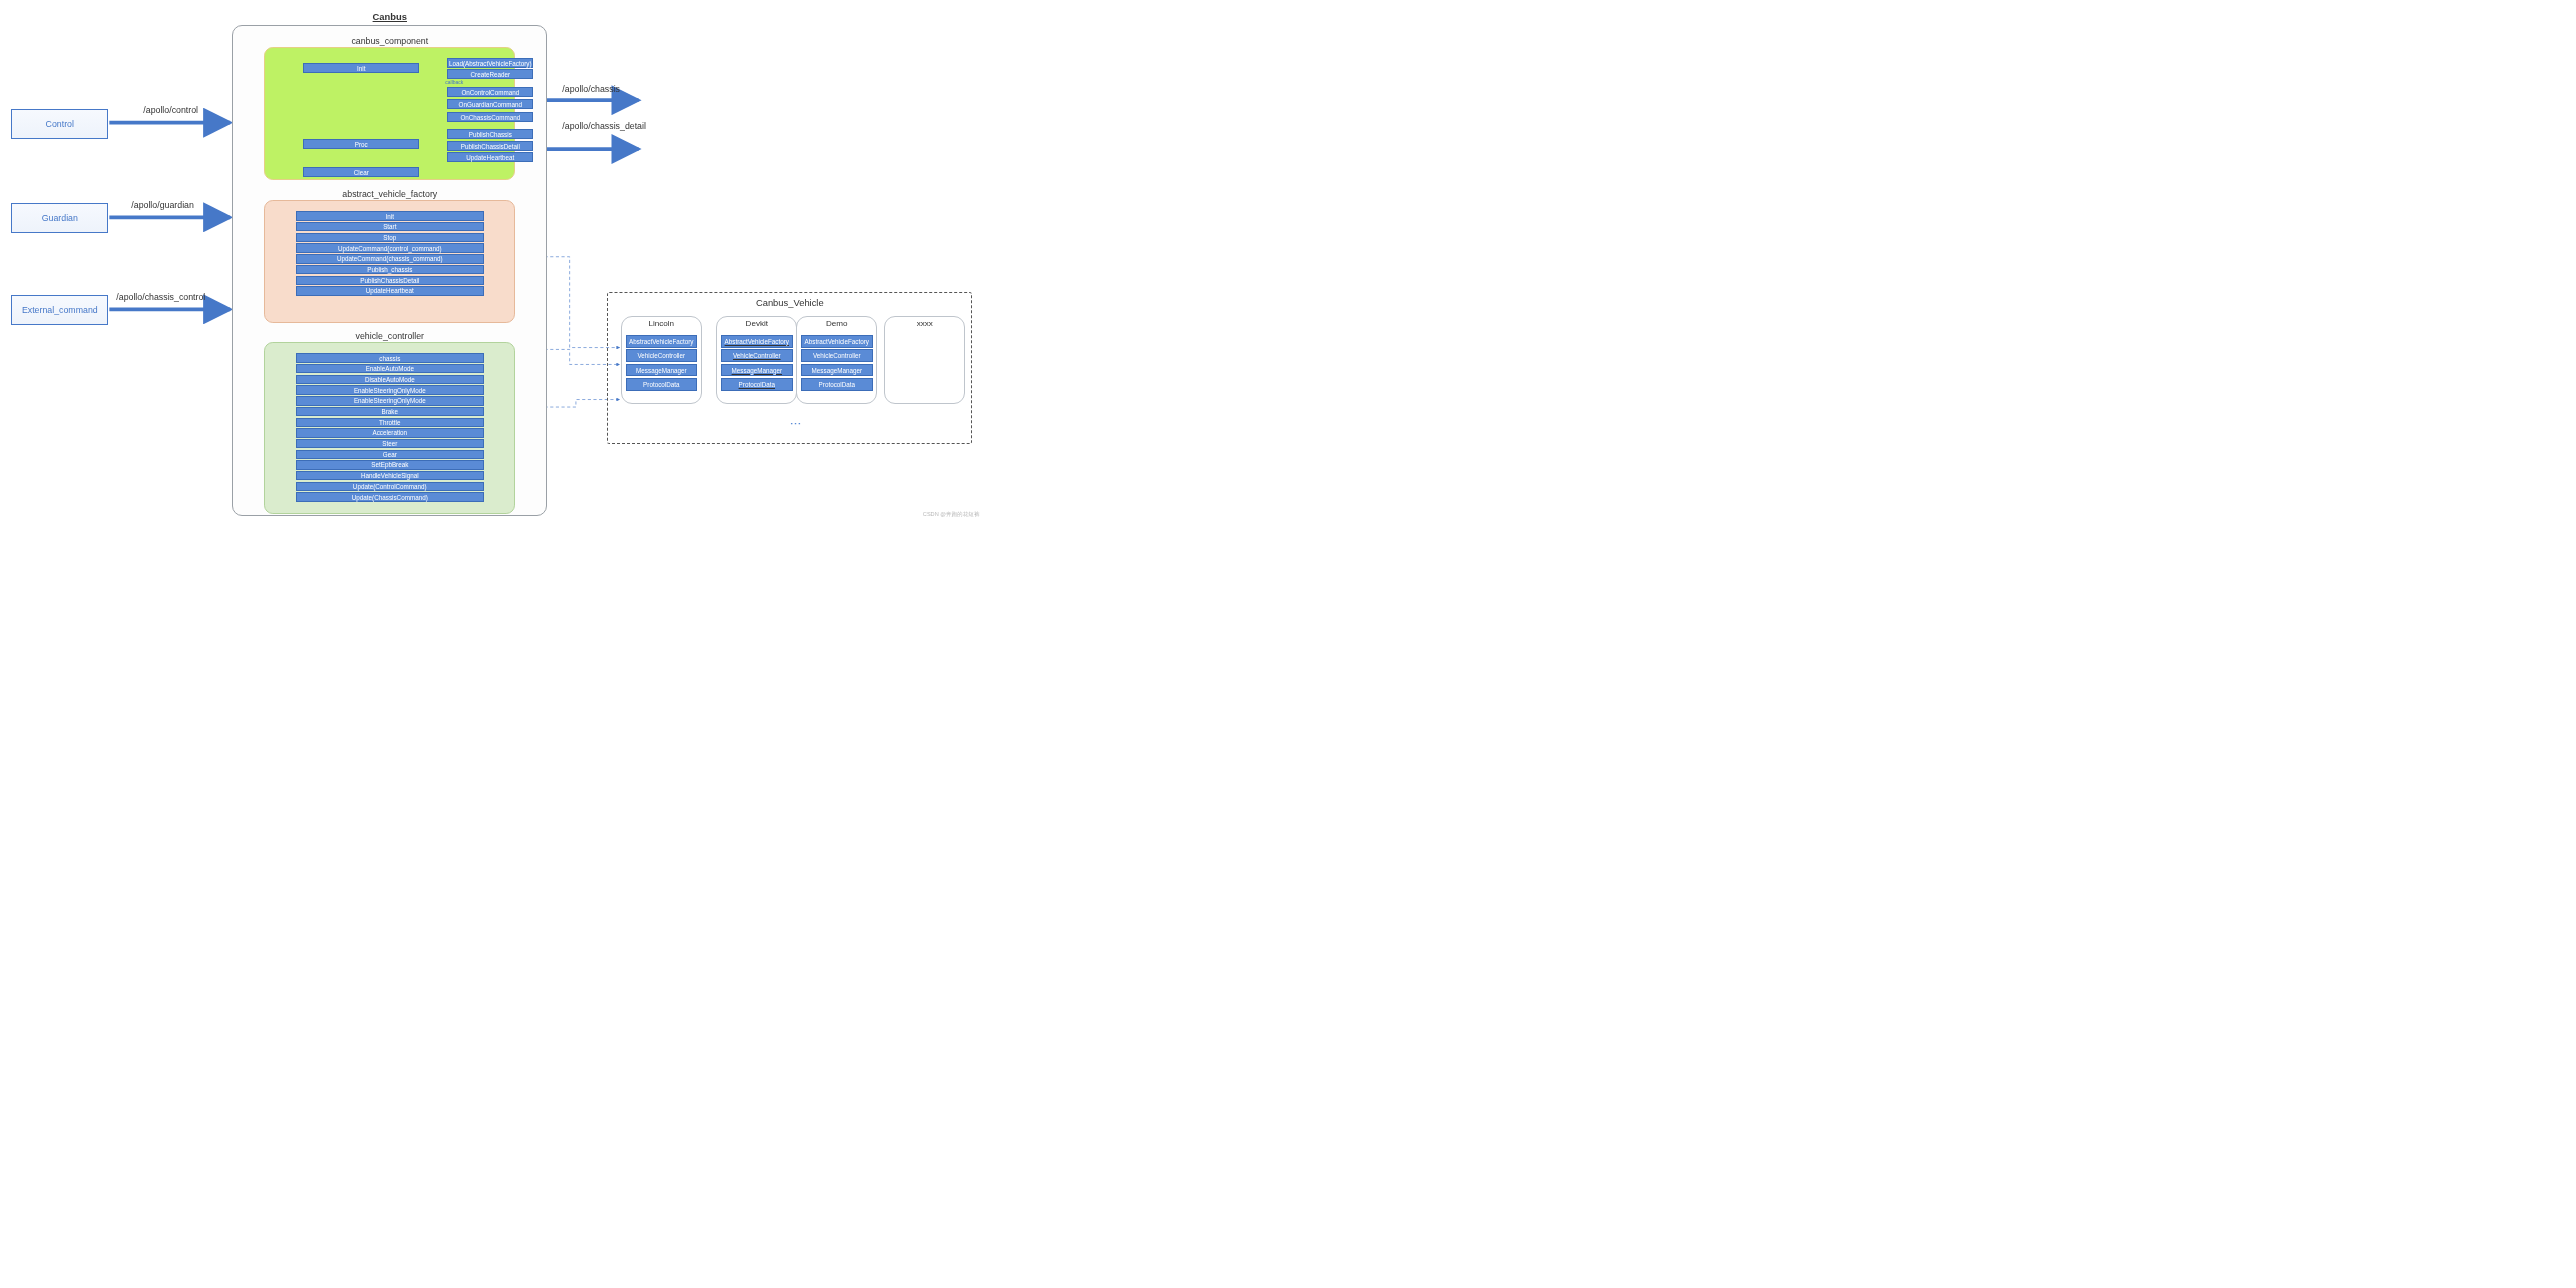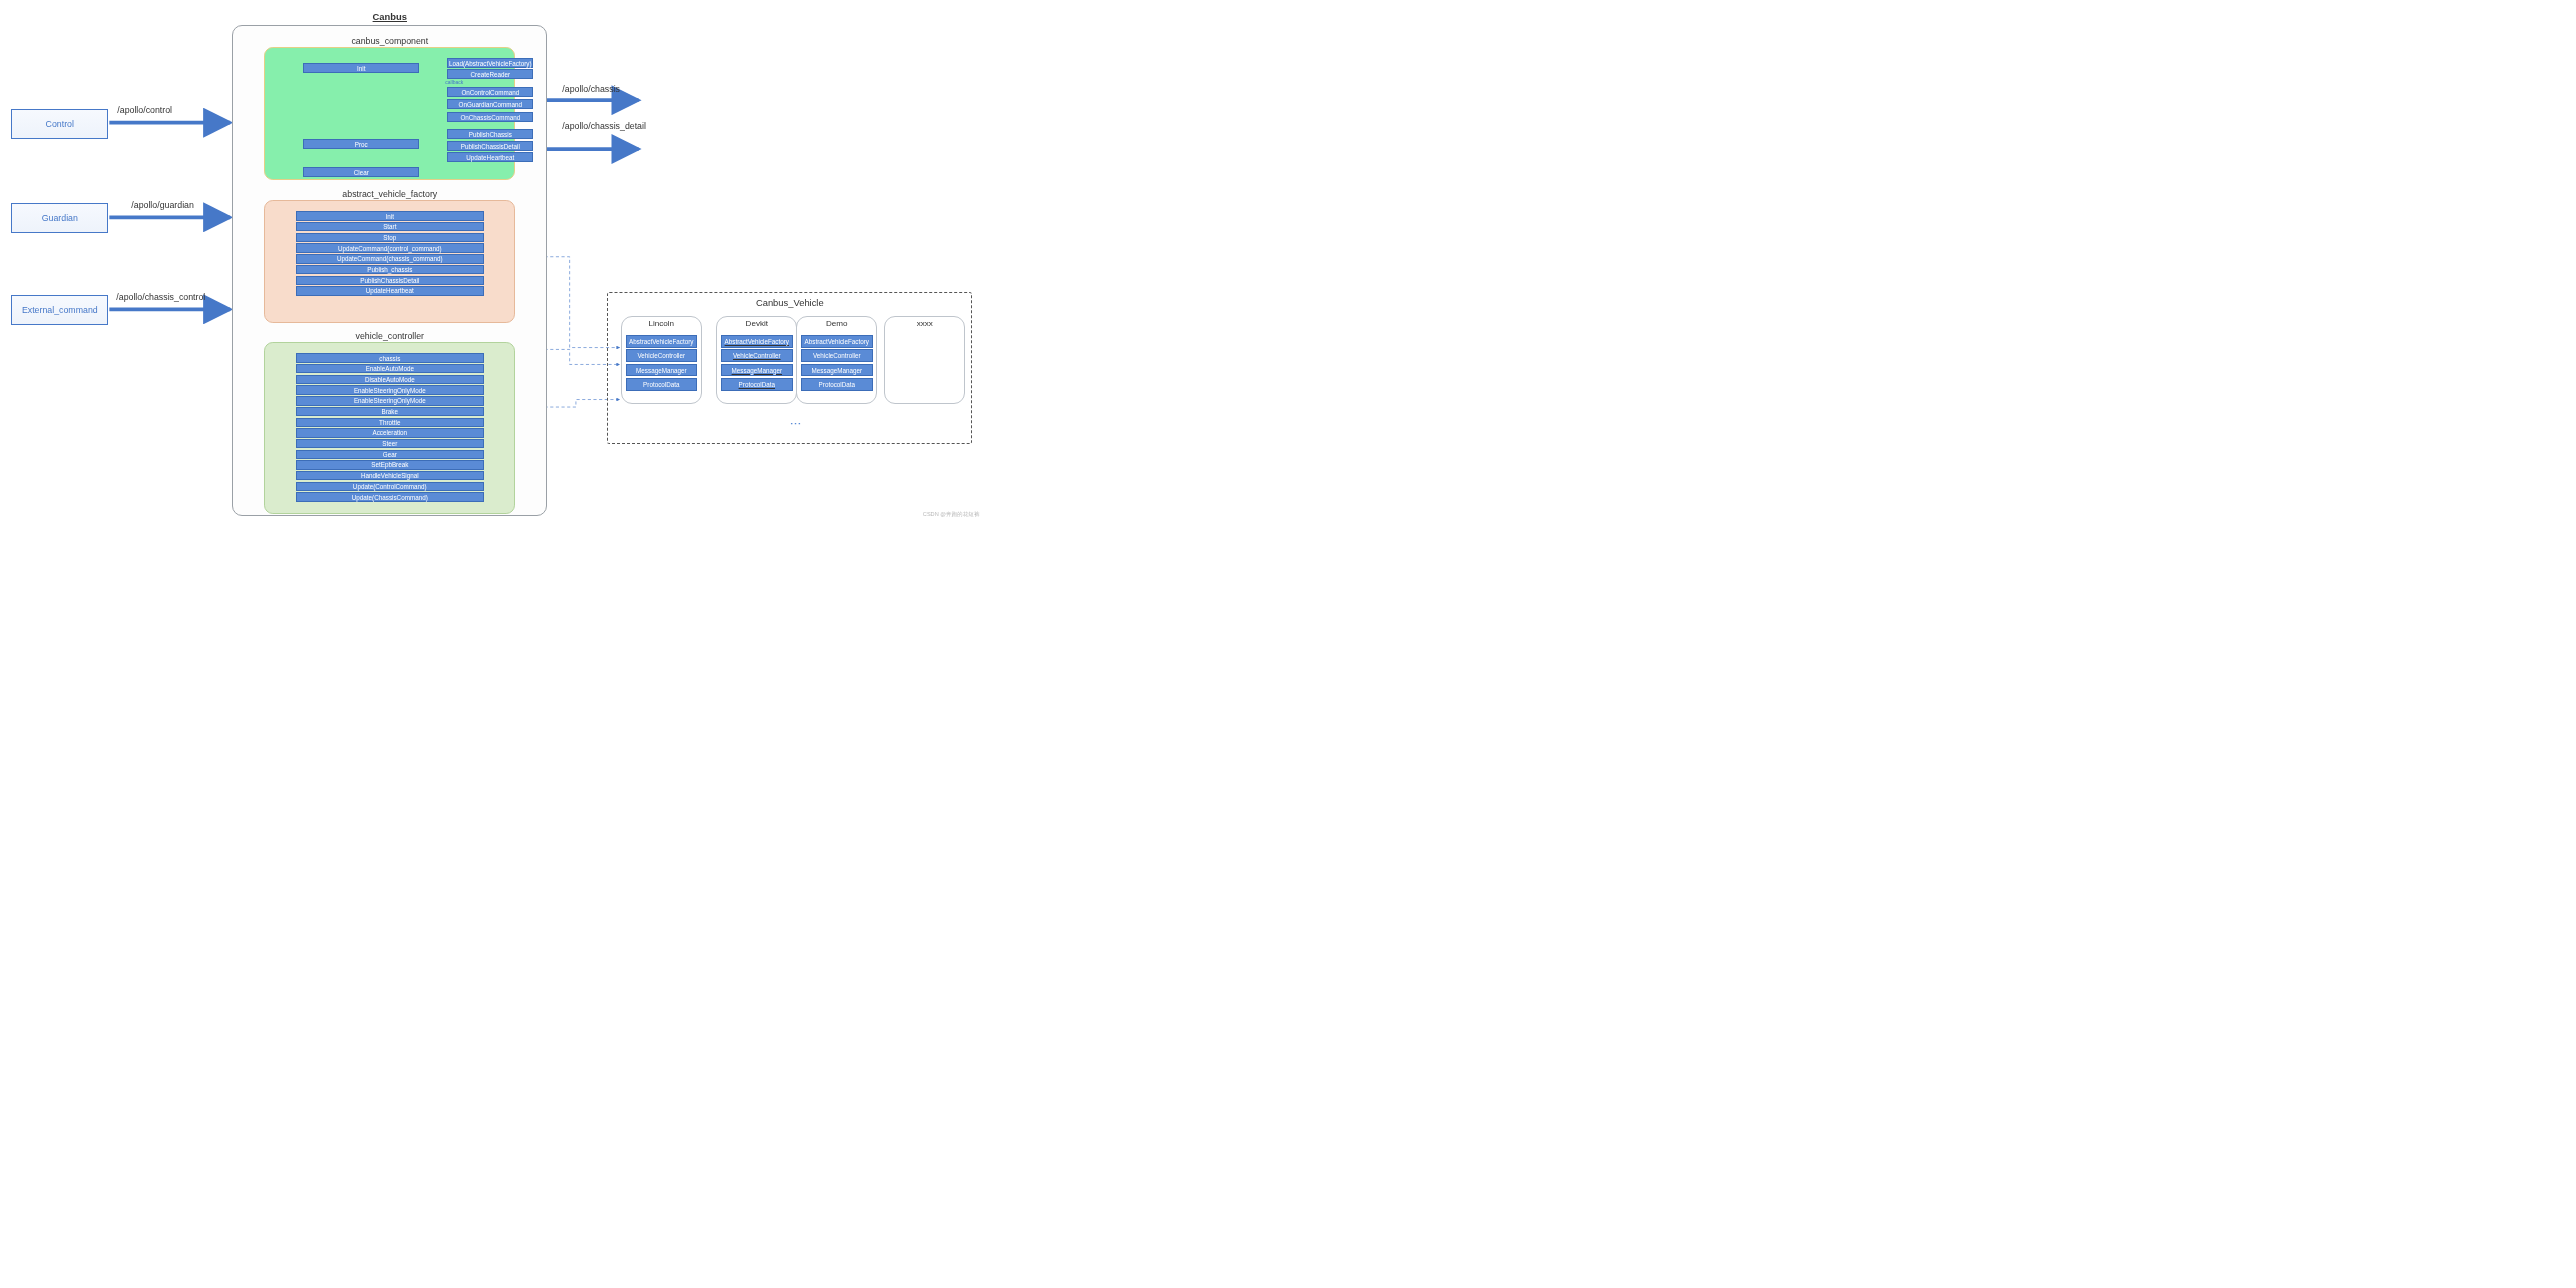--- a/index.html
+++ b/index.html
@@ -77,21 +77,21 @@
     box-sizing: border-box;
   }
   .panel-title {
     position: absolute;
     top: -12.5px;
     left: 0;
     width: 100%;
     text-align: center;
     font-size: 8.8px;
   }
-  .panel.yellow { background: #86efac; border-color: #e6cf86; }
+  .panel.yellow { background: #bef264; border-color: #e6cf86; }
   .panel.orange { background: #f8dccb; border-color: #e6b99a; }
   .panel.green  { background: #daeccd; border-color: #b2d39c; }
 
   
   .bar {
     position: absolute;
     background: #5a8bd6;
     border: 0.6px solid #3c6db8;
     color: #fff;
     font-size: 6.3px;
@@ -238,21 +238,21 @@
     <g stroke="#4678c8" stroke-width="1" fill="none" stroke-dasharray="5 4">
       <path d="M770 400 H900 V545 H980" marker-start="url(#ahs)" marker-end="url(#ahs)"></path>
       <path d="M770 548 H900 V572 H980" marker-start="url(#ahs)" marker-end="url(#ahs)"></path>
       <path d="M770 640 H910 V628 H980" marker-start="url(#ahs)" marker-end="url(#ahs)"></path>
     </g>
   </svg>
 
   <div class="input-box" style="top:103px">
       <span>Control</span>
     </div>
-  <div class="input-arrow-label" style="left:111px; top:99px">/apollo/control</div>
+  <div class="input-arrow-label" style="left:137px; top:99px">/apollo/control</div>
 
   <div class="input-box" style="top:197px">
       <span>Guardian</span>
     </div>
   <div class="input-arrow-label" style="left:125px; top:194px">/apollo/guardian</div>
 
   <div class="input-box" style="top:289px">
       <span>External_command</span>
     </div>
   <div class="input-arrow-label" style="left:110px; top:286px">/apollo/chassis_control</div>

